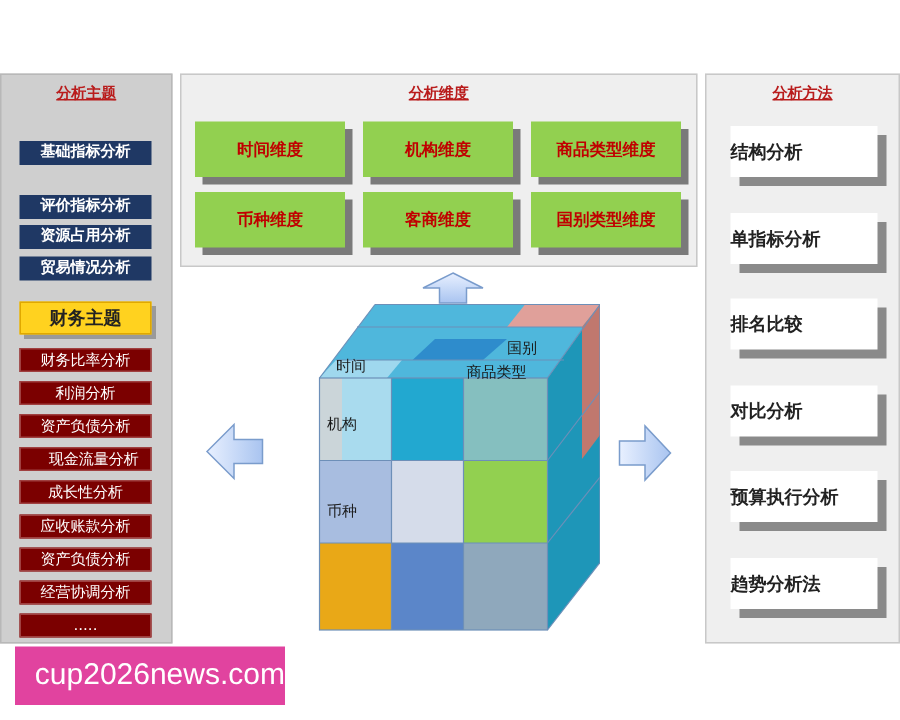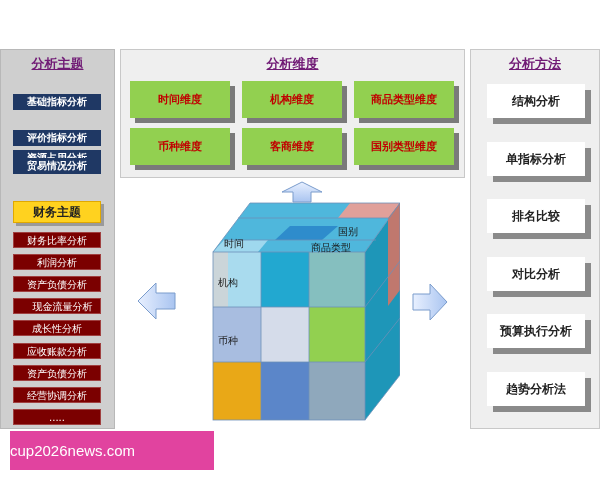--- a/index.html
+++ b/index.html
@@ -4,58 +4,58 @@
 <style>
   * { box-sizing: border-box; margin: 0; padding: 0; }
   html, body { width: 600px; height: 480px; background: #ffffff; overflow: hidden; }
   body { position: relative; font-family: "DejaVu Sans", sans-serif; }
 
   .panel { position: absolute; background: #efefef; border: 1px solid #c8c8c8; }
   .panel-left { left: 0; top: 49px; width: 115px; height: 380px; background: #cfcfcf; border-color: #b8b8b8; }
   .panel-mid { left: 120px; top: 49px; width: 345px; height: 129px; }
   .panel-right { left: 470px; top: 49px; width: 130px; height: 380px; }
 
-  .panel-title { position: absolute; left: 0; right: 0; text-align: center; color: #701a75;
-    font-weight: bold; font-size: 13px; text-decoration: underline; }
+  .panel-title { position: absolute; left: 0; right: 0; text-align: center; color: #b91c1c;
+    font-weight: bold; font-size: 10px; text-decoration: underline; }
 
   .group-btn { position: absolute; left: 12px; width: 88px; height: 22px; background: #ffd21f;
     border: 1px solid #e0a800; box-shadow: 3px 3px 0 #9a9a9a; text-align: center; line-height: 20px;
     font-weight: bold; font-size: 12px; color: #222; }
   .blue-item { position: absolute; left: 12px; width: 88px; height: 16px; background: #1f3864;
     color: #ffffff; font-size: 10px; text-align: center; line-height: 16px; font-weight: bold; }
   .red-item { position: absolute; left: 12px; width: 88px; height: 16px; background: #7b0000;
     color: #ffffff; font-size: 10px; text-align: center; line-height: 16px; border: 1px solid #a04040; }
 
   .dim-btn { position: absolute; width: 100px; height: 37px; background: #92d050;
     box-shadow: 5px 5px 0 #7a7a7a; text-align: center; line-height: 37px; color: #c00000;
     font-weight: bold; font-size: 11px; }
 
   .method-btn { position: absolute; left: 16px; width: 98px; height: 34px; background: #ffffff;
-    box-shadow: 6px 6px 0 #8a8a8a; text-align: center; line-height: 34px; color: #222;
+    box-shadow: 6px 6px 0 #8a8a8a; line-height: 34px; color: #222;
     font-weight: bold; font-size: 12px; }
 
   .arrow { position: absolute; }
 
   .cube { position: absolute; left: 200px; top: 200px; width: 200px; height: 225px; }
   .cube-label { position: absolute; font-size: 10px; color: #1a1a1a; }
 
-  .watermark { position: absolute; left: 10px; top: 431px; width: 204px; height: 39px;
-    background: #e0399a; color: #ffffff; font-size: 15px; text-align: left; line-height: 39px;
+  .watermark { position: absolute; left: 10px; top: 431px; width: 180px; height: 39px;
+    background: #e0399a; color: #ffffff; font-size: 20px; text-align: right; line-height: 39px;
     font-family: "Liberation Sans", sans-serif; opacity: 0.95; }
 </style>
 </head>
 <body>
 
 <div class="panel panel-left">
   <div class="panel-title" style="top:5px;">分析主题</div>
 
   <div class="blue-item" style="top:44px;">基础指标分析</div>
   <div class="blue-item" style="top:80px;">评价指标分析</div>
   <div class="blue-item" style="top:100px;">资源占用分析</div>
-  <div class="blue-item" style="top:108px;">贸易情况分析</div>
+  <div class="blue-item" style="top:121px;">贸易情况分析</div>
 
   <div class="group-btn" style="top:151px;">财务主题</div>
   <div class="red-item" style="top:182px;">财务比率分析</div>
   <div class="red-item" style="top:204px;">利润分析</div>
   <div class="red-item" style="top:226px;">资产负债分析</div>
   <div class="red-item" style="top:248px;padding-left:11px;">现金流量分析</div>
   <div class="red-item" style="top:270px;">成长性分析</div>
   <div class="red-item" style="top:293px;">应收账款分析</div>
   <div class="red-item" style="top:315px;">资产负债分析</div>
   <div class="red-item" style="top:337px;">经营协调分析</div>

